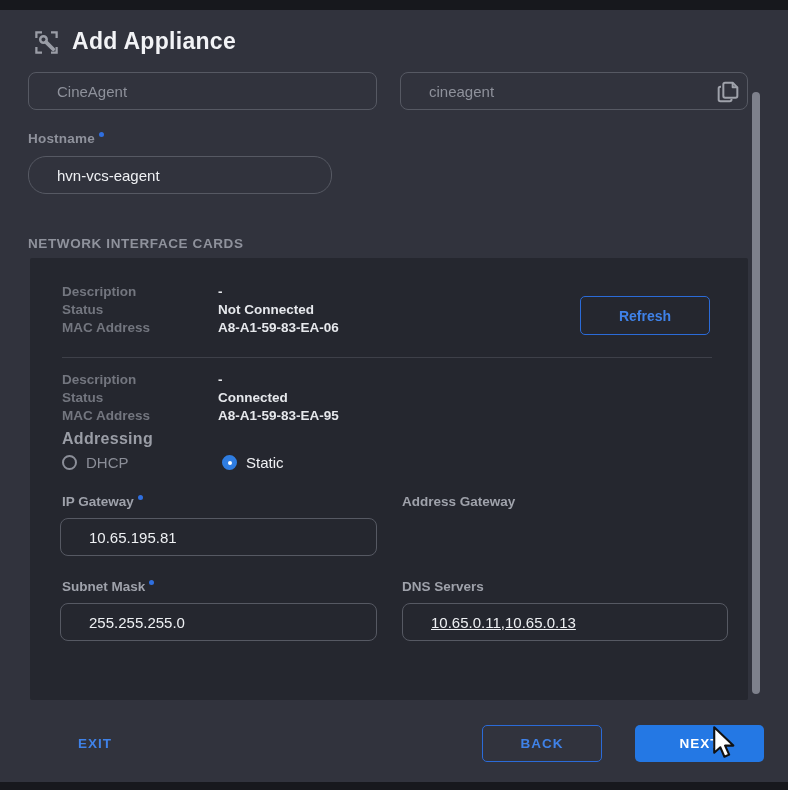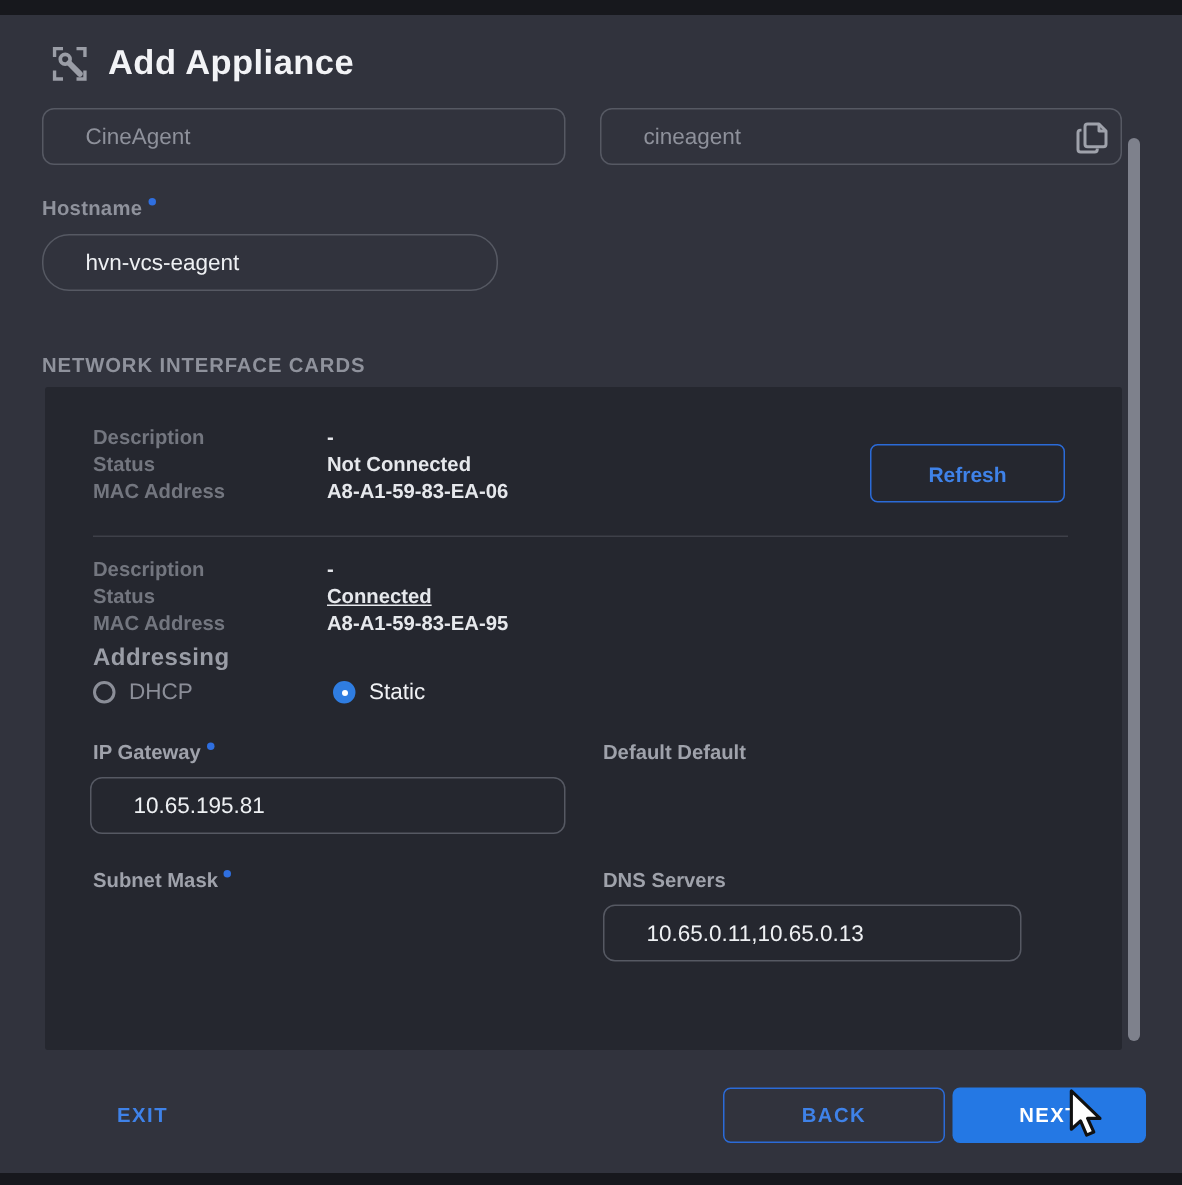--- a/index.html
+++ b/index.html
@@ -99,21 +99,21 @@
     position:absolute;left:752px;top:92px;width:8px;height:602px;
     background:#7e818c;border-radius:4px;cursor:pointer;
   }
 
   
   .exit-link{
     position:absolute;left:78px;top:736px;
     font-size:13.5px;font-weight:bold;color:#3f82e8;letter-spacing:1px;cursor:pointer;
   }
   .back-btn{
-    position:absolute;left:482px;top:725px;width:148px;height:37px;
+    position:absolute;left:482px;top:725px;width:120px;height:37px;
     background:transparent;border:1px solid #2b6bd8;border-radius:5px;
     color:#3f82e8;font-size:13.5px;font-weight:bold;letter-spacing:1px;cursor:pointer;
     font-family:"Liberation Sans","DejaVu Sans",sans-serif;
   }
   .next-btn{
     position:absolute;left:635px;top:725px;width:129px;height:37px;
     background:#2478e4;border:none;border-radius:5px;
     color:#ffffff;font-size:13.5px;font-weight:bold;letter-spacing:1px;cursor:pointer;
     font-family:"Liberation Sans","DejaVu Sans",sans-serif;
   }
@@ -158,43 +158,44 @@
   <div class="nic-value" style="left:188px;top:44px;">Not Connected</div>
   <div class="nic-label" style="left:32px;top:62px;">MAC Address</div>
   <div class="nic-value" style="left:188px;top:62px;">A8-A1-59-83-EA-06</div>
   <button class="refresh-btn">Refresh</button>
 
   <div class="panel-divider"></div>
 
   <div class="nic-label" style="left:32px;top:114px;">Description</div>
   <div class="nic-value" style="left:188px;top:114px;">-</div>
   <div class="nic-label" style="left:32px;top:132px;">Status</div>
-  <div class="nic-value" style="left:188px;top:132px;text-decoration:underline;">Connected</div>
+  <div class="nic-value" style="left:188px;top:132px;">Connected</div>
   <div class="nic-label" style="left:32px;top:150px;">MAC Address</div>
   <div class="nic-value" style="left:188px;top:150px;">A8-A1-59-83-EA-95</div>
 
   <div class="addressing-title">Addressing</div>
   <div class="radio-row" style="left:32px;">
     <span class="radio off"></span><span class="radio-label off">DHCP</span>
   </div>
   <div class="radio-row" style="left:192px;">
     <span class="radio on"></span><span class="radio-label on">Static</span>
   </div>
 
   <div class="inner-lbl" style="left:32px;top:236px;">
     <span>IP Gateway</span><span class="req-dot"></span>
   </div>
-  <div class="inner-lbl" style="left:372px;top:236px;">Default Default</div>
+  <div class="inner-lbl" style="left:372px;top:236px;">Address Gateway</div>
   <input class="fld inner-fld" style="left: 30px; top: 260px; width: 317px; height: 38px;" type="text" value="10.65.195.81">
 
   <div class="inner-lbl" style="left:32px;top:321px;">
     <span>Subnet Mask</span><span class="req-dot"></span>
   </div>
   <div class="inner-lbl" style="left:372px;top:321px;text-align:center;">DNS Servers</div>
-  <input class="fld inner-fld" style="left: 372px; top: 345px; width: 279px; height: 38px;" type="text" value="10.65.0.11,10.65.0.13">
+  <input class="fld inner-fld" style="left: 30px; top: 345px; width: 317px; height: 38px;" type="text" value="255.255.255.0">
+  <input class="fld inner-fld" style="left: 372px; top: 345px; width: 326px; height: 38px; text-decoration: underline;" type="text" value="10.65.0.11,10.65.0.13">
 </div>
 
 <div class="scroll-thumb"></div>
 
 <div class="exit-link">EXIT</div>
 <button class="back-btn">BACK</button>
 <button class="next-btn">NEXT</button>
 
 <svg class="cursor" viewBox="0 0 24 26">
   <path d="M3 1 L3 20.5 L7.7 16.3 L10.8 23.5 L14.4 21.9 L11.3 15 L17.6 15 Z" fill="#ffffff" stroke="#111111" stroke-width="1.6" stroke-linejoin="round"></path>

